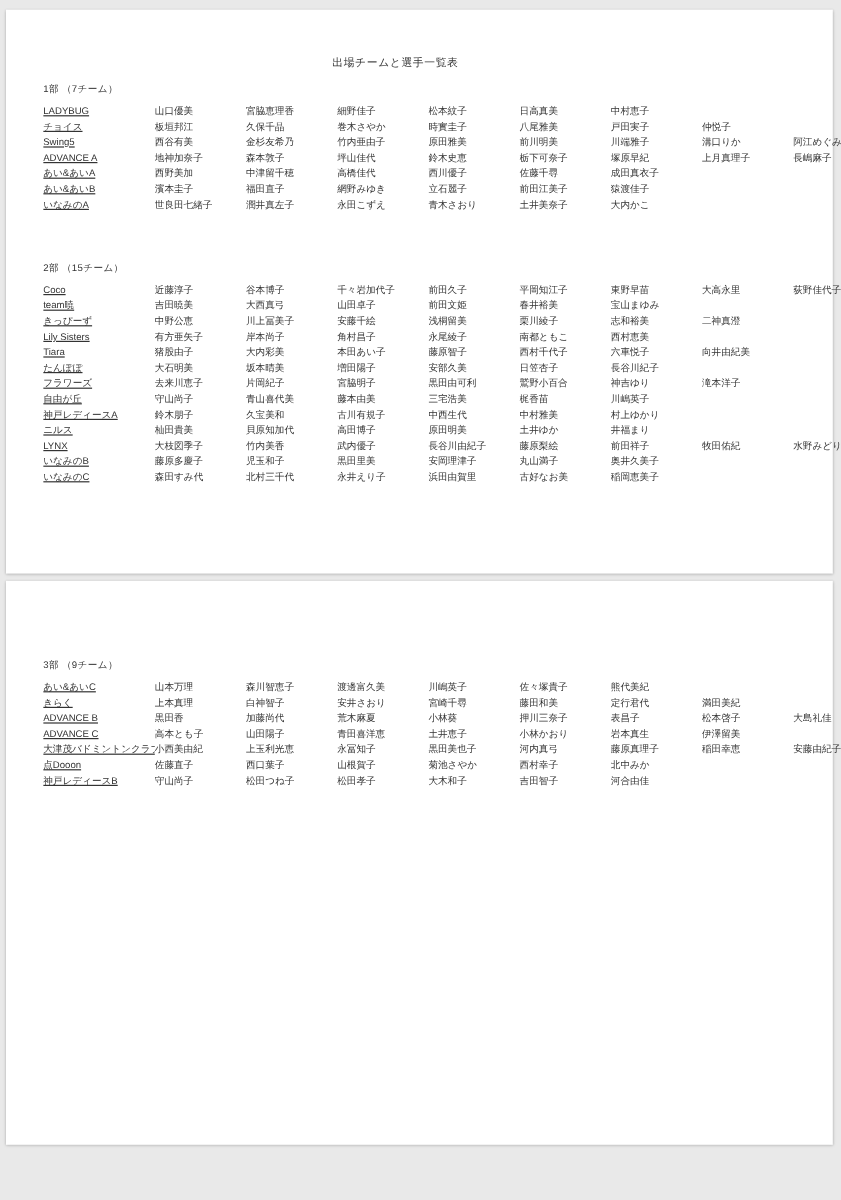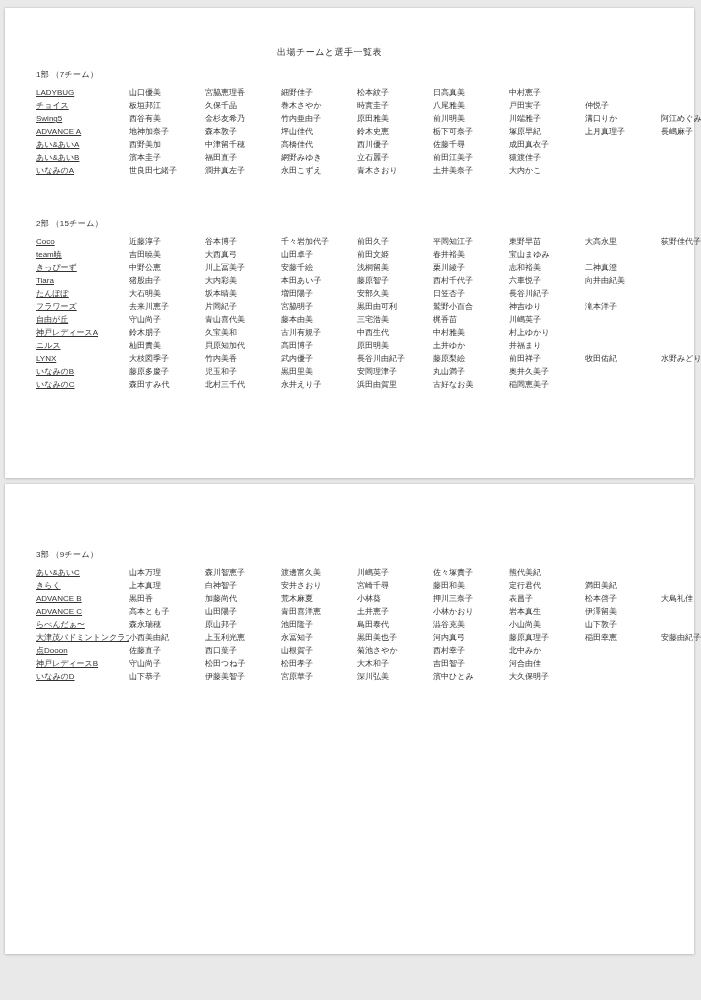--- a/index.html
+++ b/index.html
@@ -177,20 +177,29 @@
           <span class="team">きっぴーず</span>
           <span class="player">中野公恵</span>
           <span class="player">川上冨美子</span>
           <span class="player">安藤千絵</span>
           <span class="player">浅桐留美</span>
           <span class="player">栗川綾子</span>
           <span class="player">志和裕美</span>
           <span class="player">二神真澄</span>
         </div>
         <div class="row">
+          <span class="team">Lily Sisters</span>
+          <span class="player">有方亜矢子</span>
+          <span class="player">岸本尚子</span>
+          <span class="player">角村昌子</span>
+          <span class="player">永尾綾子</span>
+          <span class="player">南都ともこ</span>
+          <span class="player">西村恵美</span>
+        </div>
+        <div class="row">
           <span class="team">Tiara</span>
           <span class="player">猪股由子</span>
           <span class="player">大内彩美</span>
           <span class="player">本田あい子</span>
           <span class="player">藤原智子</span>
           <span class="player">西村千代子</span>
           <span class="player">六車悦子</span>
           <span class="player">向井由紀美</span>
         </div>
         <div class="row">
@@ -310,30 +319,20 @@
           <span class="team">ADVANCE C</span>
           <span class="player">高本とも子</span>
           <span class="player">山田陽子</span>
           <span class="player">青田喜洋恵</span>
           <span class="player">土井恵子</span>
           <span class="player">小林かおり</span>
           <span class="player">岩本真生</span>
           <span class="player">伊澤留美</span>
         </div>
         <div class="row">
-          <span class="team">らべんだぁ〜</span>
-          <span class="player">森永瑞穂</span>
-          <span class="player">原山邦子</span>
-          <span class="player">池田隆子</span>
-          <span class="player">島田泰代</span>
-          <span class="player">澁谷克美</span>
-          <span class="player">小山尚美</span>
-          <span class="player">山下敦子</span>
-        </div>
-        <div class="row">
           <span class="team">大津茂バドミントンクラブ</span>
           <span class="player">小西美由紀</span>
           <span class="player">上玉利光恵</span>
           <span class="player">永冨知子</span>
           <span class="player">黒田美也子</span>
           <span class="player">河内真弓</span>
           <span class="player">藤原真理子</span>
           <span class="player">稲田幸恵</span>
           <span class="player">安藤由紀子</span>
         </div>
@@ -348,24 +347,15 @@
         </div>
         <div class="row">
           <span class="team">神戸レディースB</span>
           <span class="player">守山尚子</span>
           <span class="player">松田つね子</span>
           <span class="player">松田孝子</span>
           <span class="player">大木和子</span>
           <span class="player">吉田智子</span>
           <span class="player">河合由佳</span>
         </div>
-        <div class="row">
-          <span class="team">いなみのD</span>
-          <span class="player">山下恭子</span>
-          <span class="player">伊藤美智子</span>
-          <span class="player">宮原華子</span>
-          <span class="player">深川弘美</span>
-          <span class="player">濱中ひとみ</span>
-          <span class="player">大久保明子</span>
-        </div>
       </div>
     </div>
 </div>
 
 </body></html>

